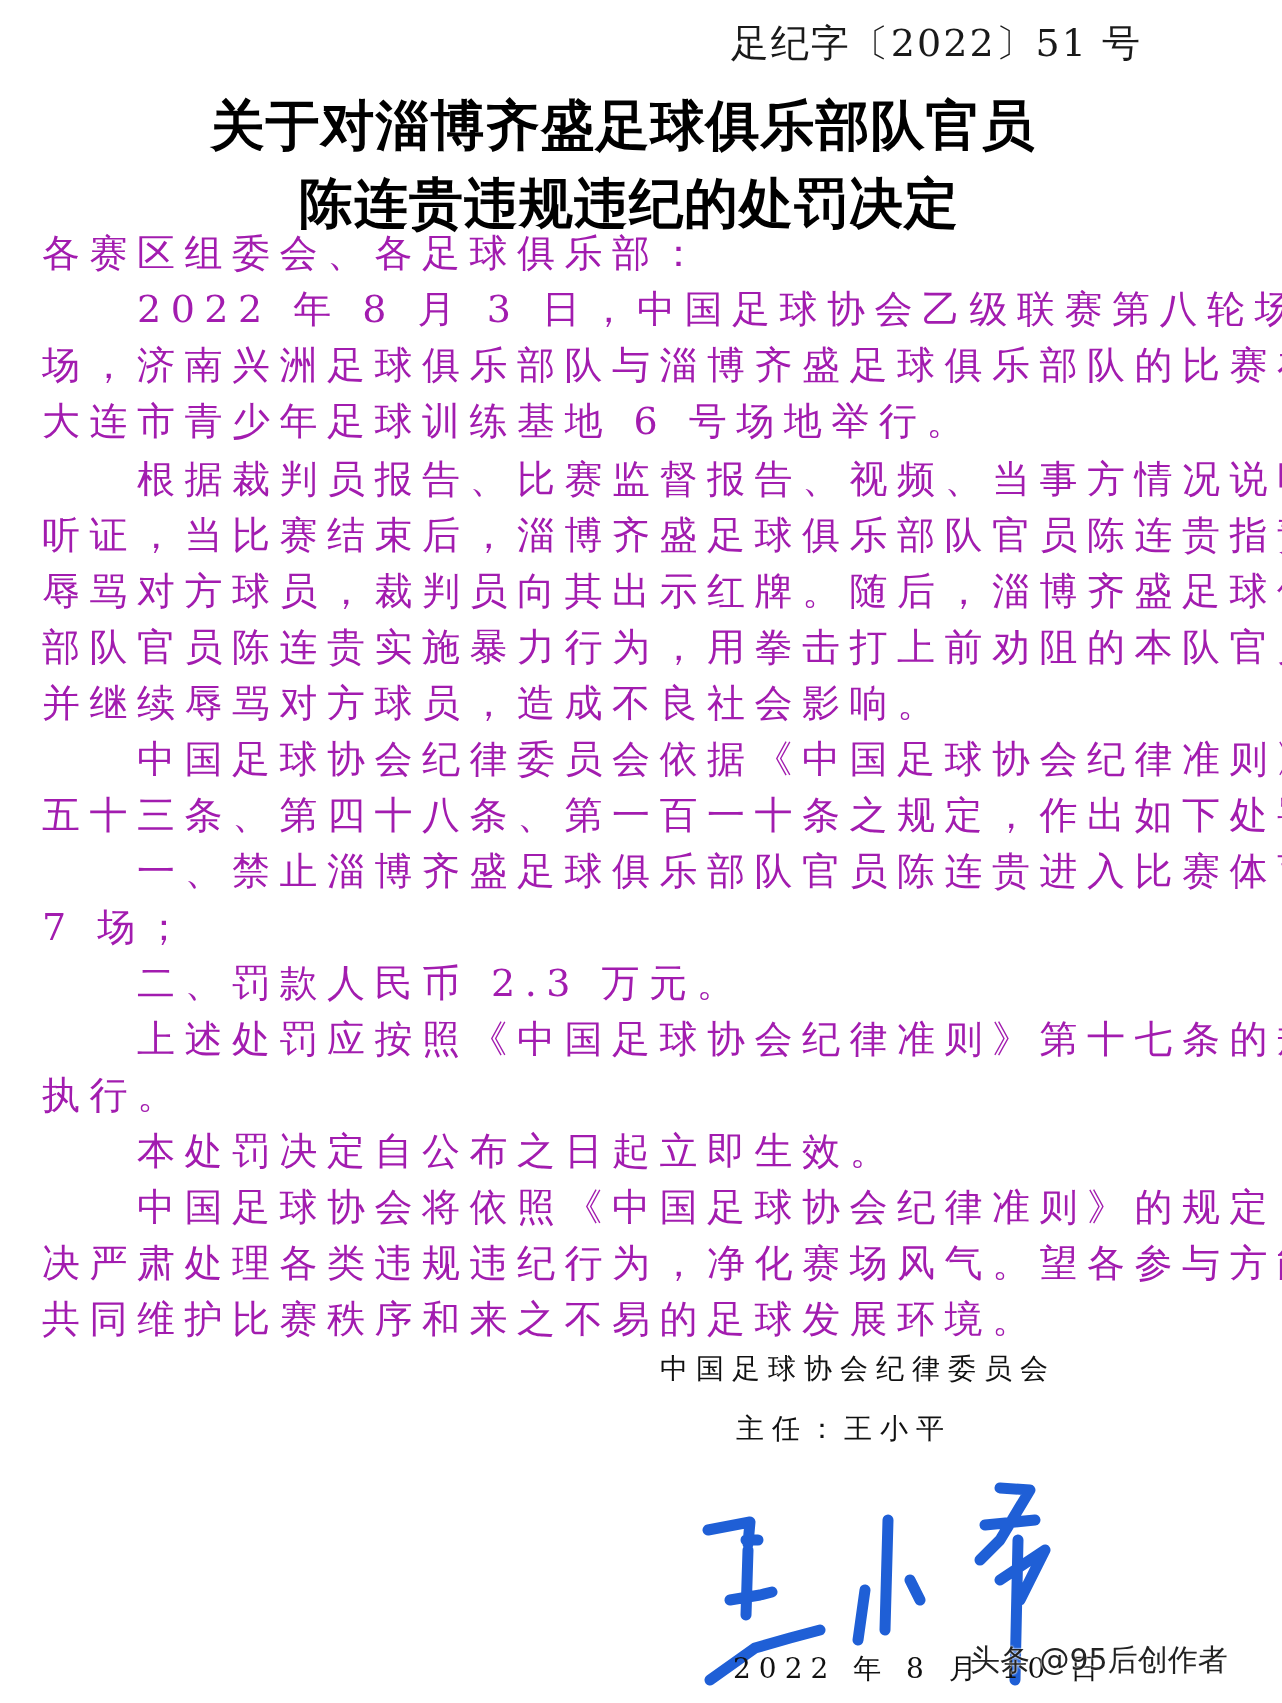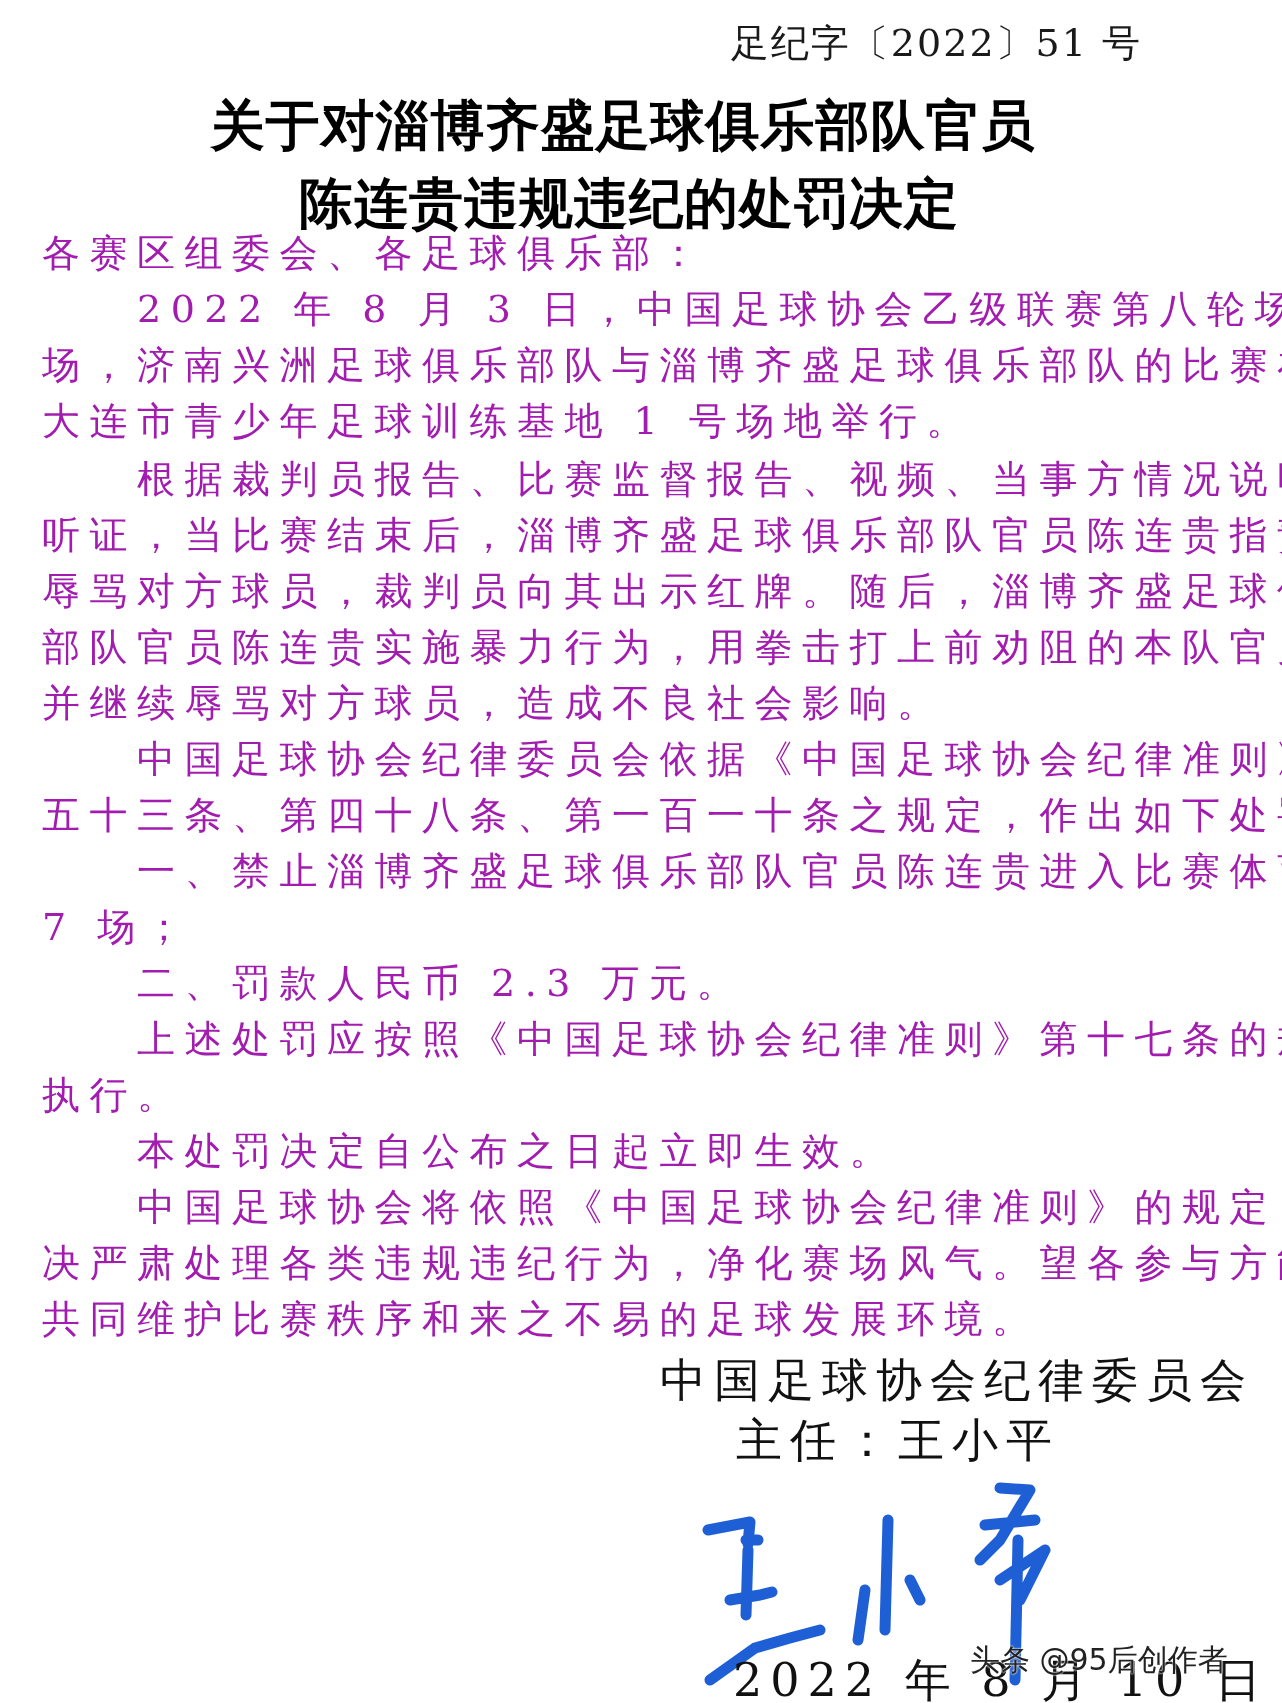--- a/index.html
+++ b/index.html
@@ -15,42 +15,42 @@
     position: absolute; left: 0; width: 1282px; text-align: center;
     font-size: 54px; font-weight: bold; letter-spacing: 1px; color: #000;
   }
   .title.l1 { top: 90px; left: -18px; }
   .title.l2 { top: 168px; left: -12px; }
   .line {
     position: absolute; left: 42px; font-size: 38px; letter-spacing: 9.5px;
     white-space: nowrap; color: #a21caf;
   }
   .sig {
-    position: absolute; font-size: 46px; letter-spacing: 8px; white-space: nowrap;
+    position: absolute; font-size: 28px; letter-spacing: 8px; white-space: nowrap;
   }
   .signature-svg { position: absolute; left: 700px; top: 1480px; }
   .watermark {
     position: absolute; left: 970px; top: 1640px; font-size: 30px;
     font-family: "DejaVu Sans", "Liberation Sans", sans-serif; color: #222;
     text-shadow: 0 0 2px #fff, 0 0 2px #fff;
     text-align: center;
   }
 </style>
 </head>
 <body>
 
 <div>
   <div class="doc-number">足纪字〔2022〕51 号</div>
   <div class="title l1">关于对淄博齐盛足球俱乐部队官员</div>
   <div class="title l2">陈连贵违规违纪的处罚决定</div>
 
   <div class="line" style="top:228px">各赛区组委会、各足球俱乐部：</div>
   <div class="line" style="top:284px">　　2022 年 8 月 3 日，中国足球协会乙级联赛第八轮场序第 68</div>
   <div class="line" style="top:340px">场，济南兴洲足球俱乐部队与淄博齐盛足球俱乐部队的比赛在</div>
-  <div class="line" style="top:396px">大连市青少年足球训练基地 1 号场地举行。</div>
+  <div class="line" style="top:396px">大连市青少年足球训练基地 6 号场地举行。</div>
   <div class="line" style="top:454px">　　根据裁判员报告、比赛监督报告、视频、当事方情况说明及</div>
   <div class="line" style="top:510px">听证，当比赛结束后，淄博齐盛足球俱乐部队官员陈连贵指责、</div>
   <div class="line" style="top:566px">辱骂对方球员，裁判员向其出示红牌。随后，淄博齐盛足球俱乐</div>
   <div class="line" style="top:622px">部队官员陈连贵实施暴力行为，用拳击打上前劝阻的本队官员，</div>
   <div class="line" style="top:678px">并继续辱骂对方球员，造成不良社会影响。</div>
   <div class="line" style="top:734px">　　中国足球协会纪律委员会依据《中国足球协会纪律准则》第</div>
   <div class="line" style="top:790px">五十三条、第四十八条、第一百一十条之规定，作出如下处罚：</div>
   <div class="line" style="top:846px">　　一、禁止淄博齐盛足球俱乐部队官员陈连贵进入比赛体育场</div>
   <div class="line" style="top:902px">7 场；</div>
   <div class="line" style="top:958px">　　二、罚款人民币 2.3 万元。</div>

